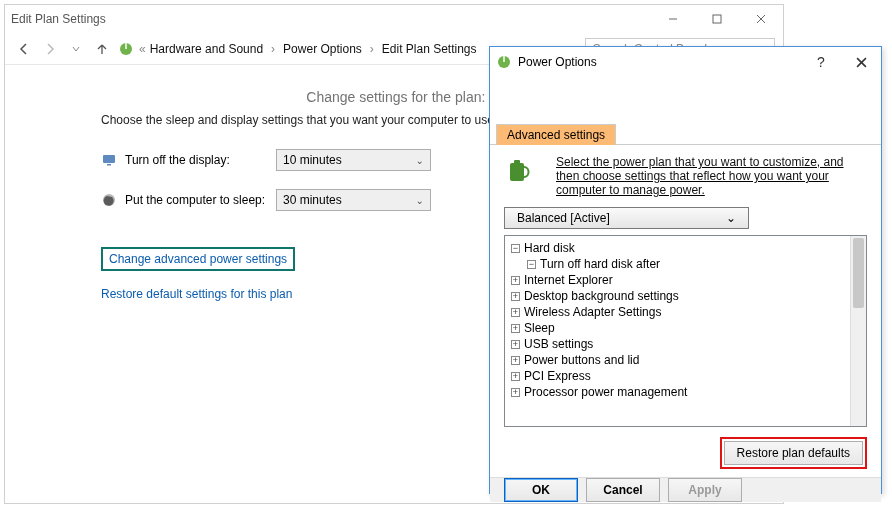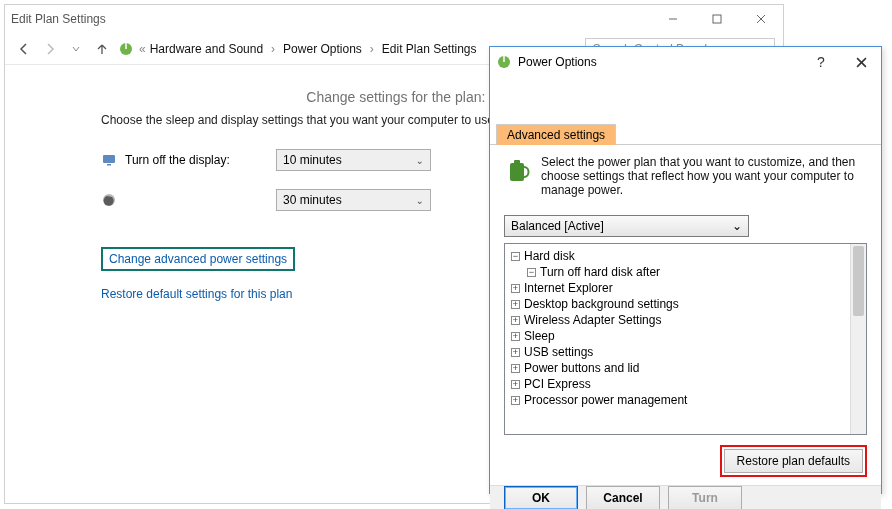--- a/index.html
+++ b/index.html
@@ -153,31 +153,31 @@
     position:relative;
     top:1px;
     margin-top:40px;
   }
   .popup-body {
     flex:1;
     padding:10px 14px 8px 14px;
     display:flex;flex-direction:column;
   }
   .popup-top {
-    display:flex; gap:5px; margin-bottom:18px;
+    display:flex; gap:20px; margin-bottom:10px;text-decoration:underline;
   }
   .battery-icon {
     width:32px;height:32px;flex-shrink:0;
   }
   .popup-desc { font-size:12px; color:#111; }
   .plan-combo {
     width: 245px; height:22px;
     border:1px solid #7a7a7a;
     display:flex;align-items:center;justify-content:space-between;
-    padding:0 6px;
+    padding:0 12px;
     font-size:12px;
     margin-bottom:6px;
     background:linear-gradient(#fafafa,#e5e5e5);
   }
   .tree {
     border:1px solid #828790;
     background:#fff;
     height: 192px;
     overflow:hidden;
     padding:4px 4px 4px 6px;
@@ -335,20 +335,21 @@
     </div>
 
     <div class="row">
       <div class="rowlabel">
         <span class="circ-icon">
           <svg width="16" height="16" viewBox="0 0 16 16">
               <circle cx="8" cy="8" r="6" fill="#b7b7b7"></circle>
               <path d="M11 5 A5 5 0 1 1 6 4" fill="#5b5b5b"></path>
             </svg>
         </span>
+        <span>Put the computer to sleep:</span>
       </div>
       <div class="combo">
         <span>30 minutes</span>
         <span class="chev">⌄</span>
       </div>
     </div>
 
     <span class="redbox">
       <span class="link" style="margin-top:0">Change advanced power settings</span>
     </span>
@@ -446,15 +447,15 @@
     <div class="restore-wrap">
       <span class="restore-red">
         <span class="btn">Restore plan defaults</span>
       </span>
     </div>
   </div>
 
   <div class="dlg-footer">
     <span class="btn small primary">OK</span>
     <span class="btn small">Cancel</span>
-    <span class="btn small disabled">Turn</span>
+    <span class="btn small disabled">Apply</span>
   </div>
 </div>
 
 </body></html>

